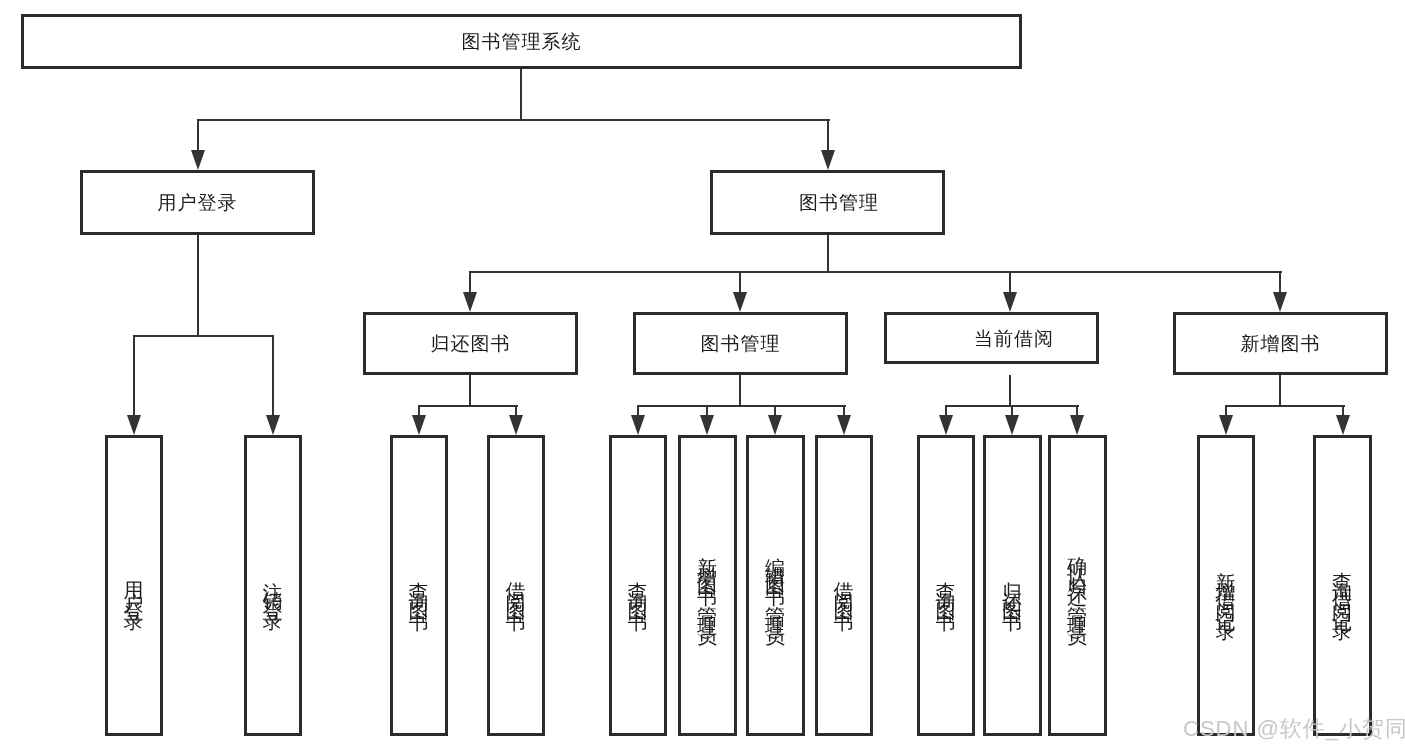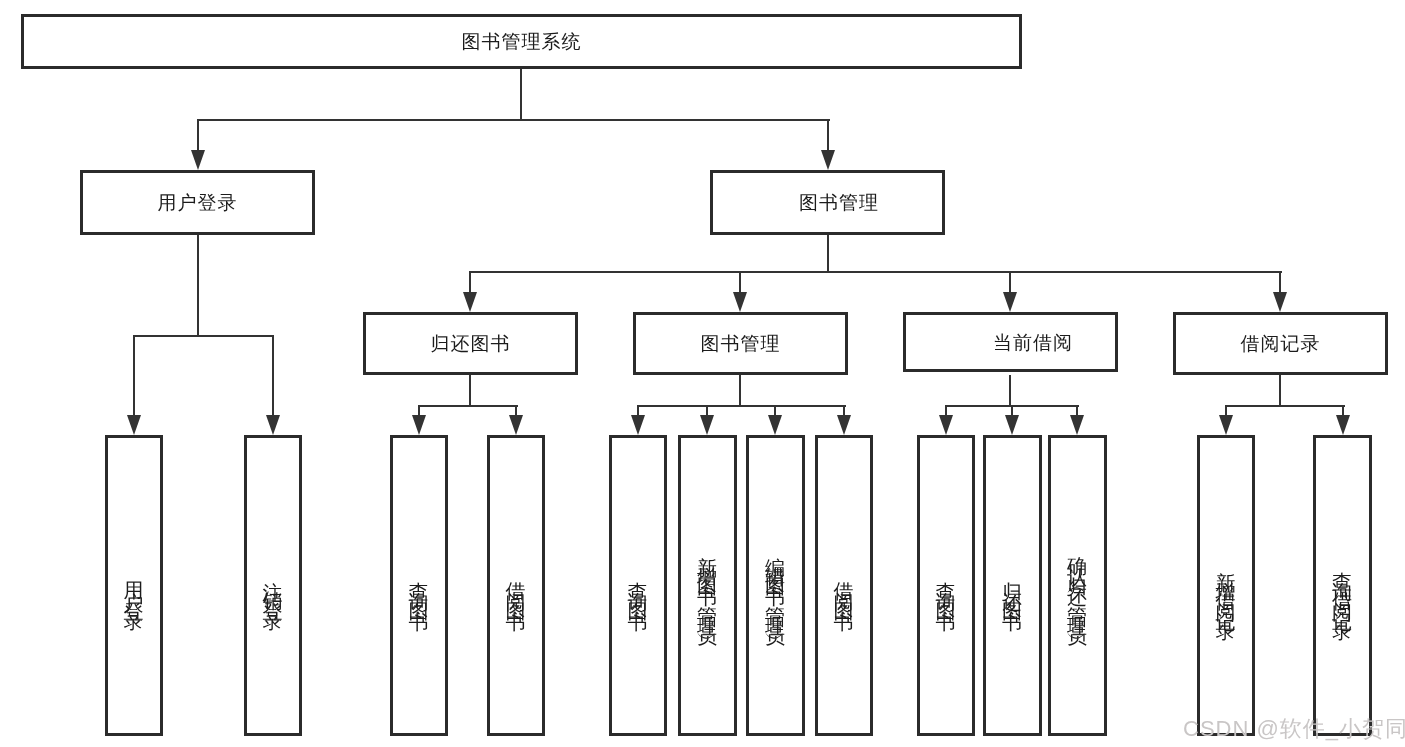--- a/index.html
+++ b/index.html
@@ -73,25 +73,25 @@
   <div class="box h" style="left:710px;top:170px;width:235px;height:65px;padding-left:23px;">
     <span>图书管理</span>
   </div>
 
   <div class="box h" style="left:363px;top:312px;width:215px;height:63px;">
     <span>归还图书</span>
   </div>
   <div class="box h" style="left:633px;top:312px;width:215px;height:63px;">
     <span>图书管理</span>
   </div>
-  <div class="box h" style="left:903px;top:312px;width:215px;height:60px;padding-left:45px;">
+  <div class="box h" style="left:884px;top:312px;width:215px;height:52px;padding-left:45px;">
     <span>当前借阅</span>
   </div>
   <div class="box h" style="left:1173px;top:312px;width:215px;height:63px;">
-    <span>借阅记录</span>
+    <span>新增图书</span>
   </div>
 
   <div class="box v" style="left:105px;top:435px;width:58px;height:301px;">
     <span>用户登录</span>
   </div>
   <div class="box v" style="left:244px;top:435px;width:58px;height:301px;">
     <span>注销登录</span>
   </div>
   <div class="box v" style="left:390px;top:435px;width:58px;height:301px;">
     <span>查询图书</span>

